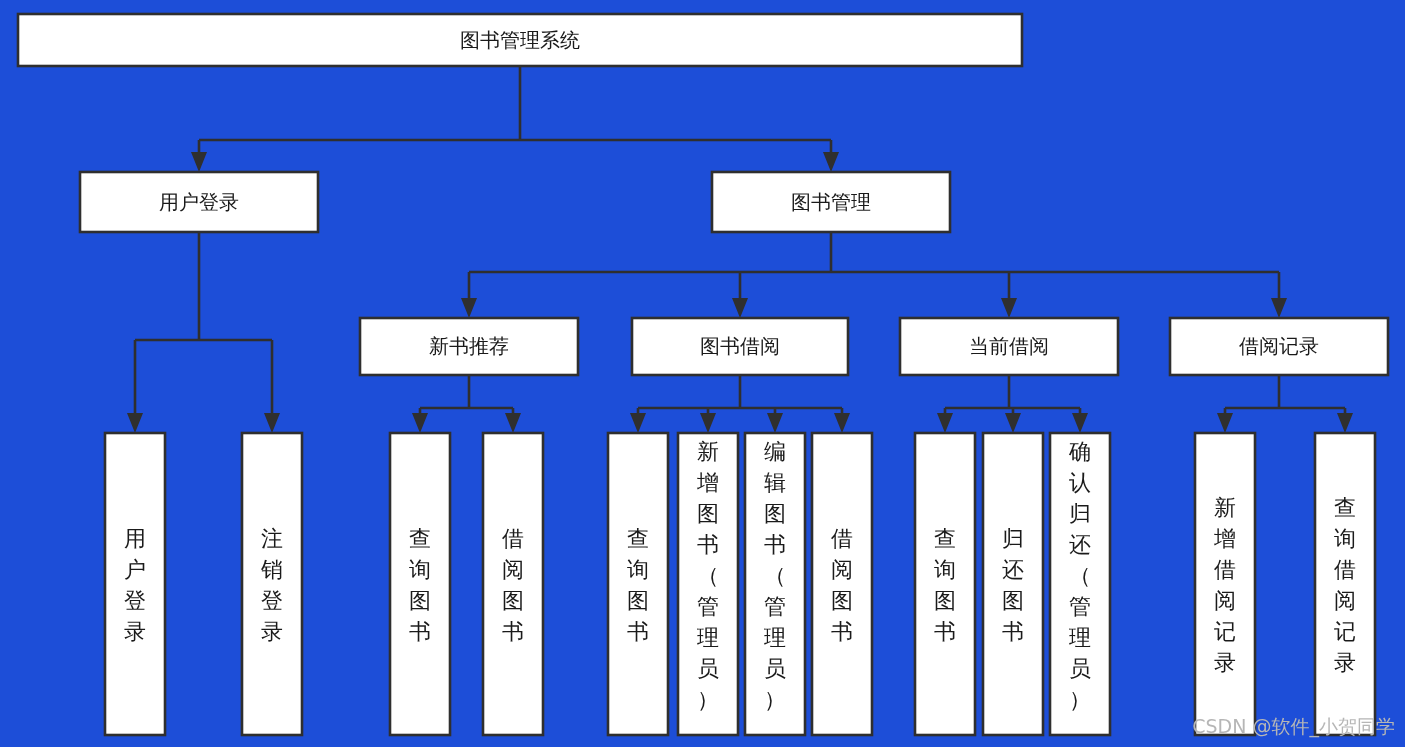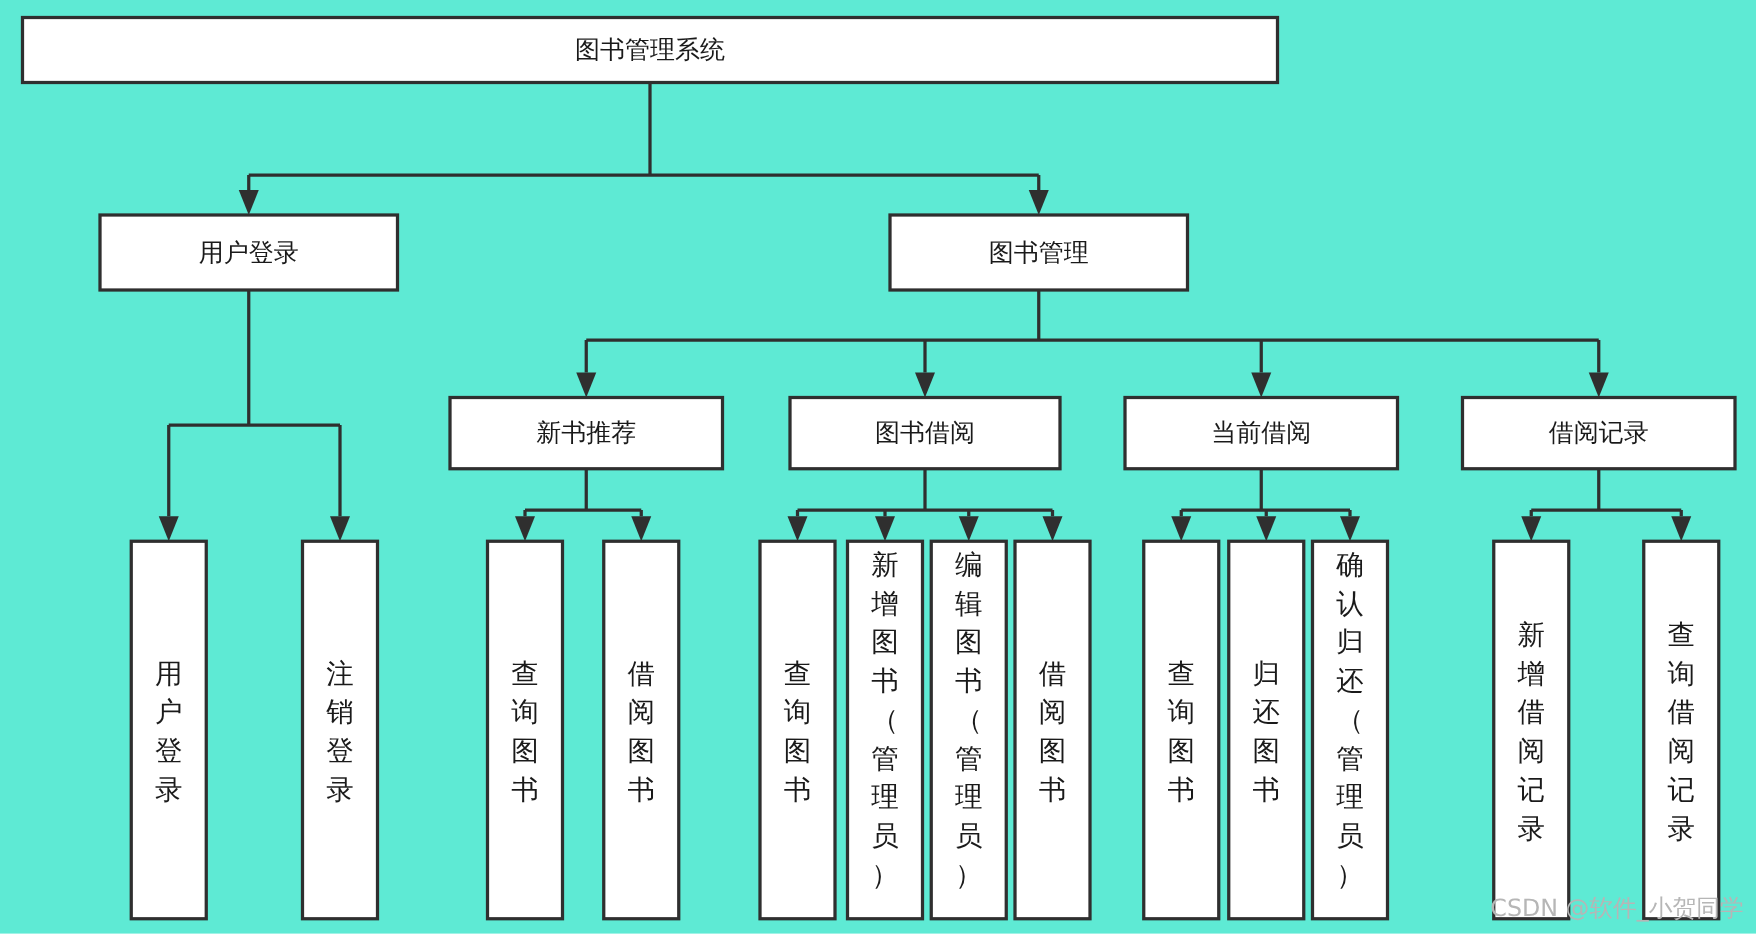--- a/index.html
+++ b/index.html
@@ -8,21 +8,21 @@
     padding: 0;
     background: #ffffff;
   }
   body {
     font-family: "DejaVu Sans", "Liberation Sans", sans-serif;
   }
   #diagram-root {
     position: relative;
     width: 1405px;
     height: 747px;
-    background: #5eead4;
+    background: #1d4ed8;
     overflow: hidden;
   }
   svg.diagram-canvas {
     position: absolute;
     left: 0;
     top: 0;
     width: 1405px;
     height: 747px;
   }
   .node-box {

